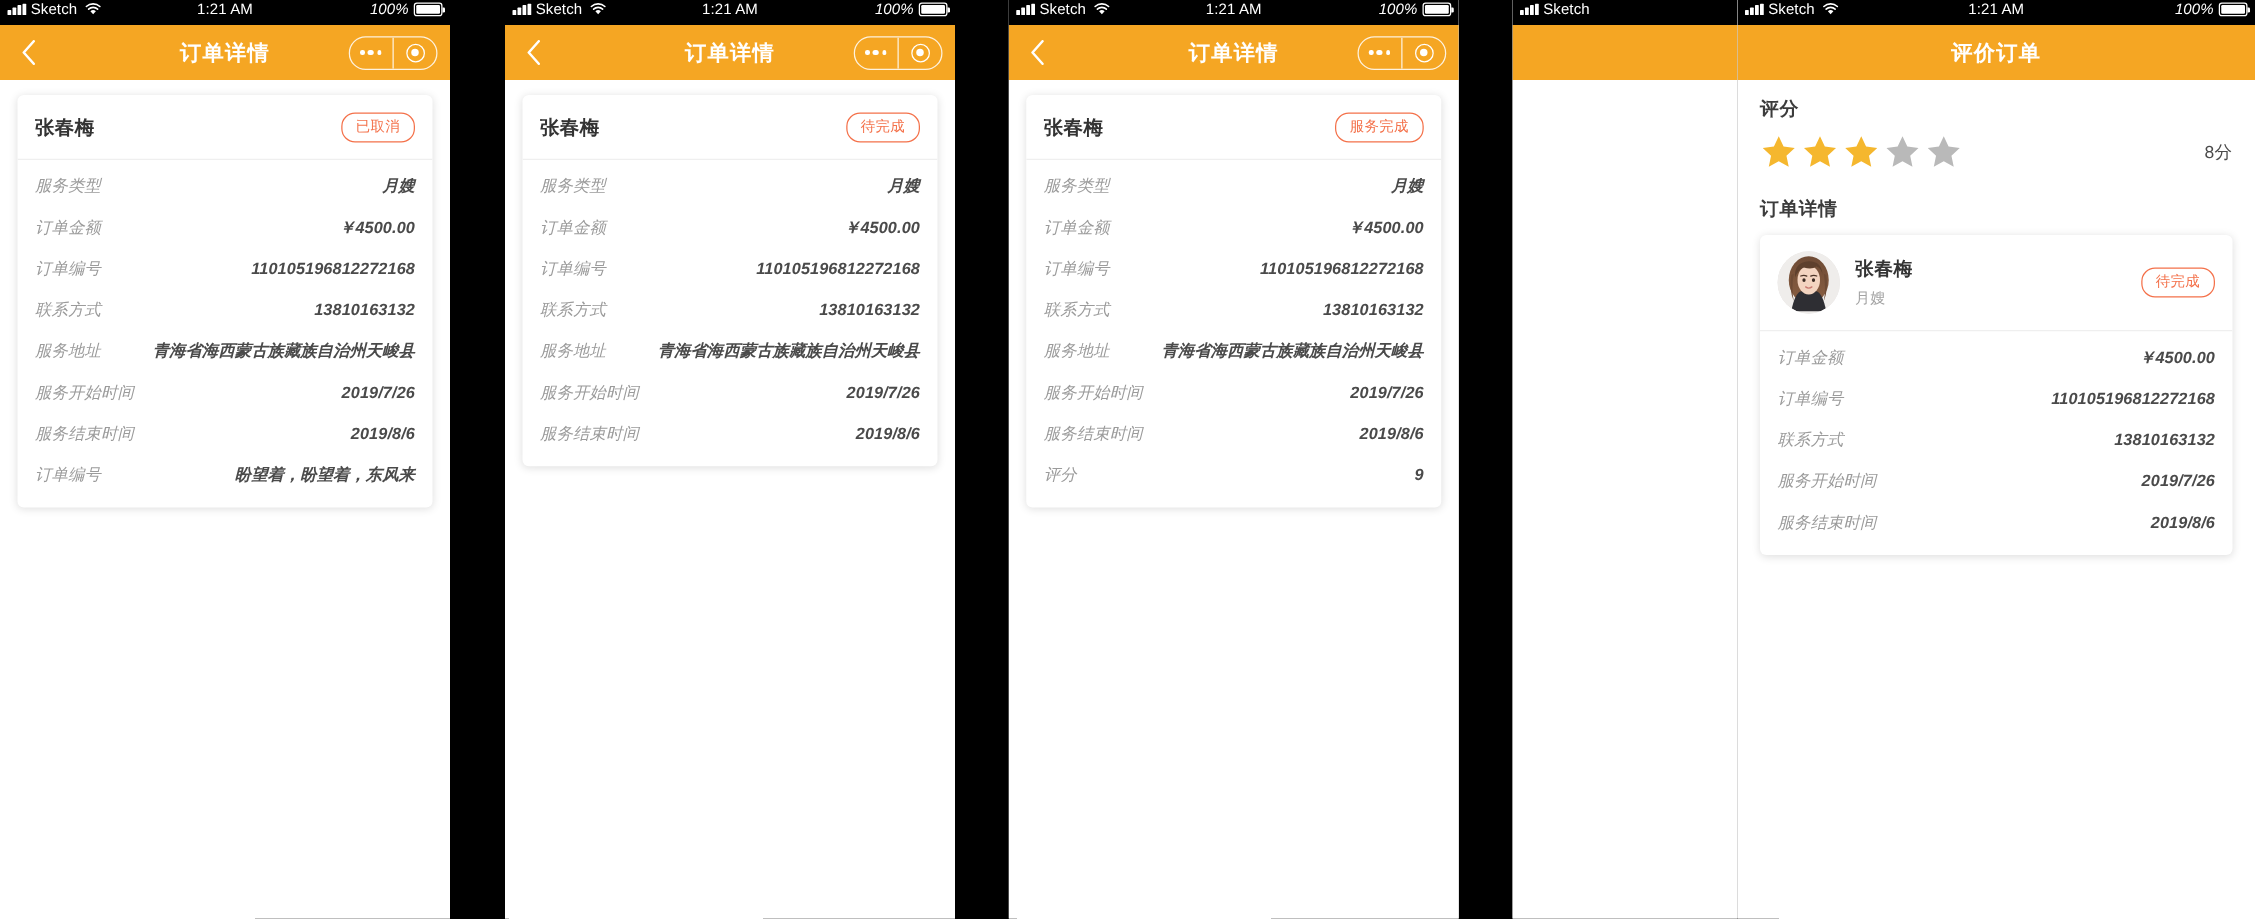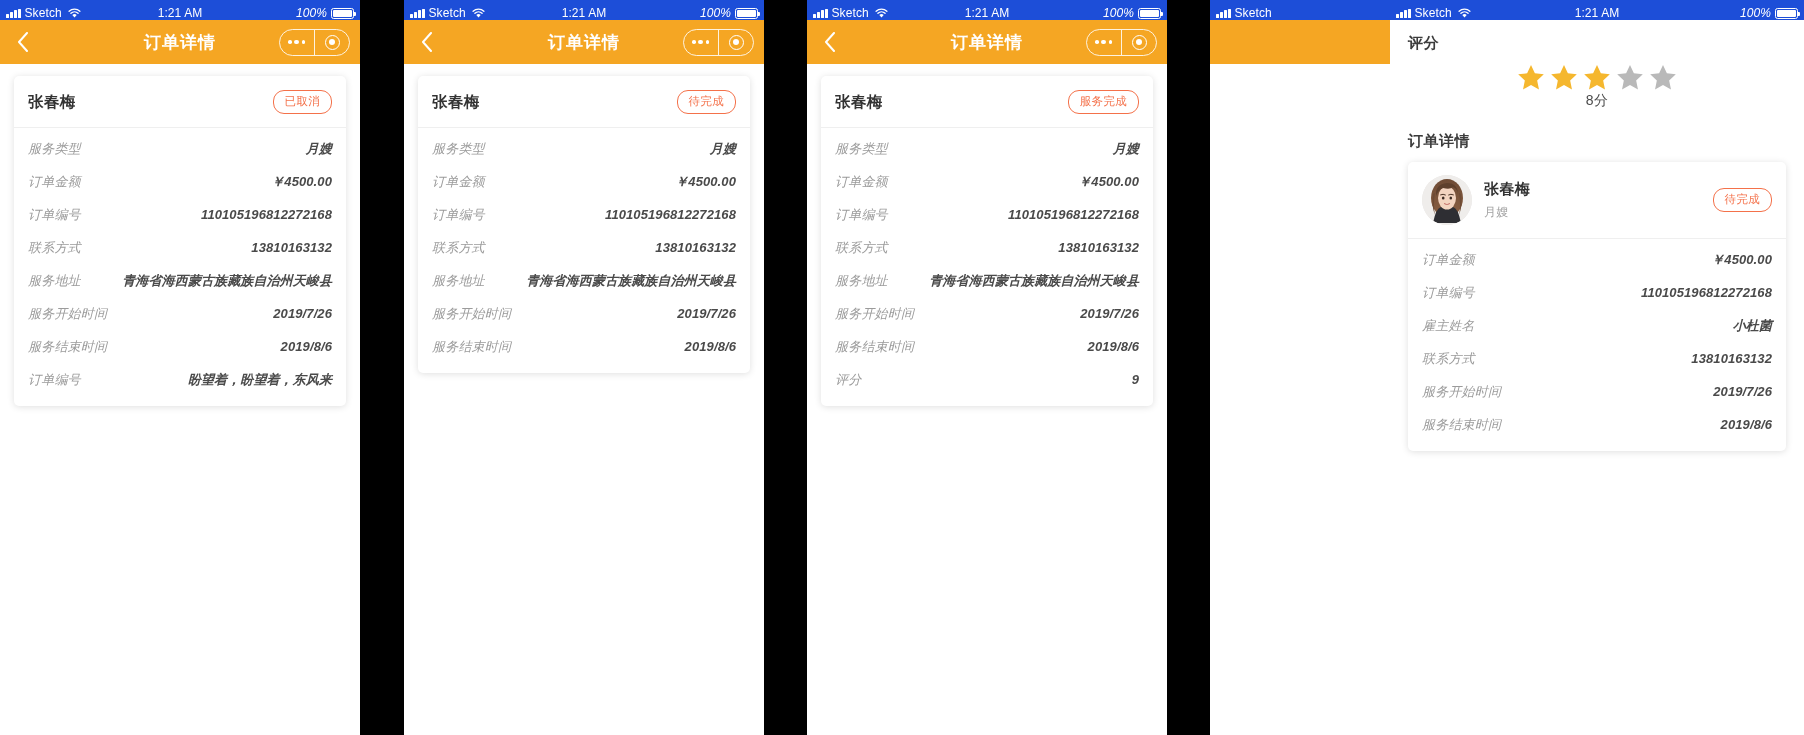--- a/index.html
+++ b/index.html
@@ -26,23 +26,23 @@
   }
   .phone.p1 { left: 0px; }
   .phone.p2 { left: 404px; }
   .phone.p3 { left: 807px; }
   .phone.p4 { left: 1210px; width: 358px; }
   .phone.p5 { left: 1390px; width: 414px; }
 
   
   .statusbar {
     height: 20px;
-    background: #1d4ed8;
+    background: #000000;
     display: flex;
-    align-items: flex-end;
+    align-items: flex-start;
     padding: 0 6px;
     color: #fff;
     font-size: 11.5px;
     font-weight: bold;
     letter-spacing: .1px;
     position: relative;
   }
   .sb-left { display: flex; align-items: center; gap: 4px; }
   .signal { display: flex; align-items: flex-end; gap: 1.5px; height: 9px; }
   .signal i { display: block; width: 2.5px; background: #fff; border-radius: .5px; }
@@ -162,21 +162,20 @@
 
   
   .p5 .screen-body { padding: 14px 18px 0 18px; }
   .sec-title {
     font-size: 15px; color: #3C3C3C; font-weight: bold; letter-spacing: .5px;
     margin-bottom: 10px;
   }
   .rating-row {
     display: flex; align-items: center; justify-content: space-between;
     margin-bottom: 22px;
-    flex-direction: column;
   }
   .stars { display: flex; gap: 3px; }
   .star { width: 30px; height: 29px; display: block; }
   .score-text { font-size: 14px; color: #4A4A4A; letter-spacing: .3px; }
   .sec-title2 {
     font-size: 15px; color: #3C3C3C; font-weight: bold; letter-spacing: .5px;
     margin-bottom: 11px;
   }
   .worker-head {
     display: flex; align-items: center;
@@ -509,20 +508,23 @@
             </svg>
         </span>
       </div>
       <div class="sb-center">1:21 AM</div>
       <div class="sb-right">
         <span>100%</span>
         <span class="battery">
             <i></i>
           </span>
       </div>
+    </div>
+    <div class="navbar">
+      <div class="nav-title p5title">评价订单</div>
     </div>
     <div class="screen-body">
 
       <div class="sec-title">评分</div>
 
       <div class="rating-row">
         <div class="stars">
           <svg class="star" viewBox="0 0 24 24">
               <path d="M12 1.6 L15.2 8.5 L22.6 9.4 L17.1 14.5 L18.6 21.9 L12 18.2 L5.4 21.9 L6.9 14.5 L1.4 9.4 L8.8 8.5 Z" fill="#F5B72E"></path>
             </svg>
@@ -582,24 +584,20 @@
         <div class="rows">
           <div class="row">
               <span class="k">订单金额</span>
               <span class="v">￥4500.00</span>
             </div>
           <div class="row">
               <span class="k">订单编号</span>
               <span class="v">110105196812272168</span>
             </div>
           <div class="row">
-              <span class="k">雇主姓名</span>
-              <span class="v">小杜菌</span>
-            </div>
-          <div class="row">
               <span class="k">联系方式</span>
               <span class="v">13810163132</span>
             </div>
           <div class="row">
               <span class="k">服务开始时间</span>
               <span class="v">2019/7/26</span>
             </div>
           <div class="row">
               <span class="k">服务结束时间</span>
               <span class="v">2019/8/6</span>

